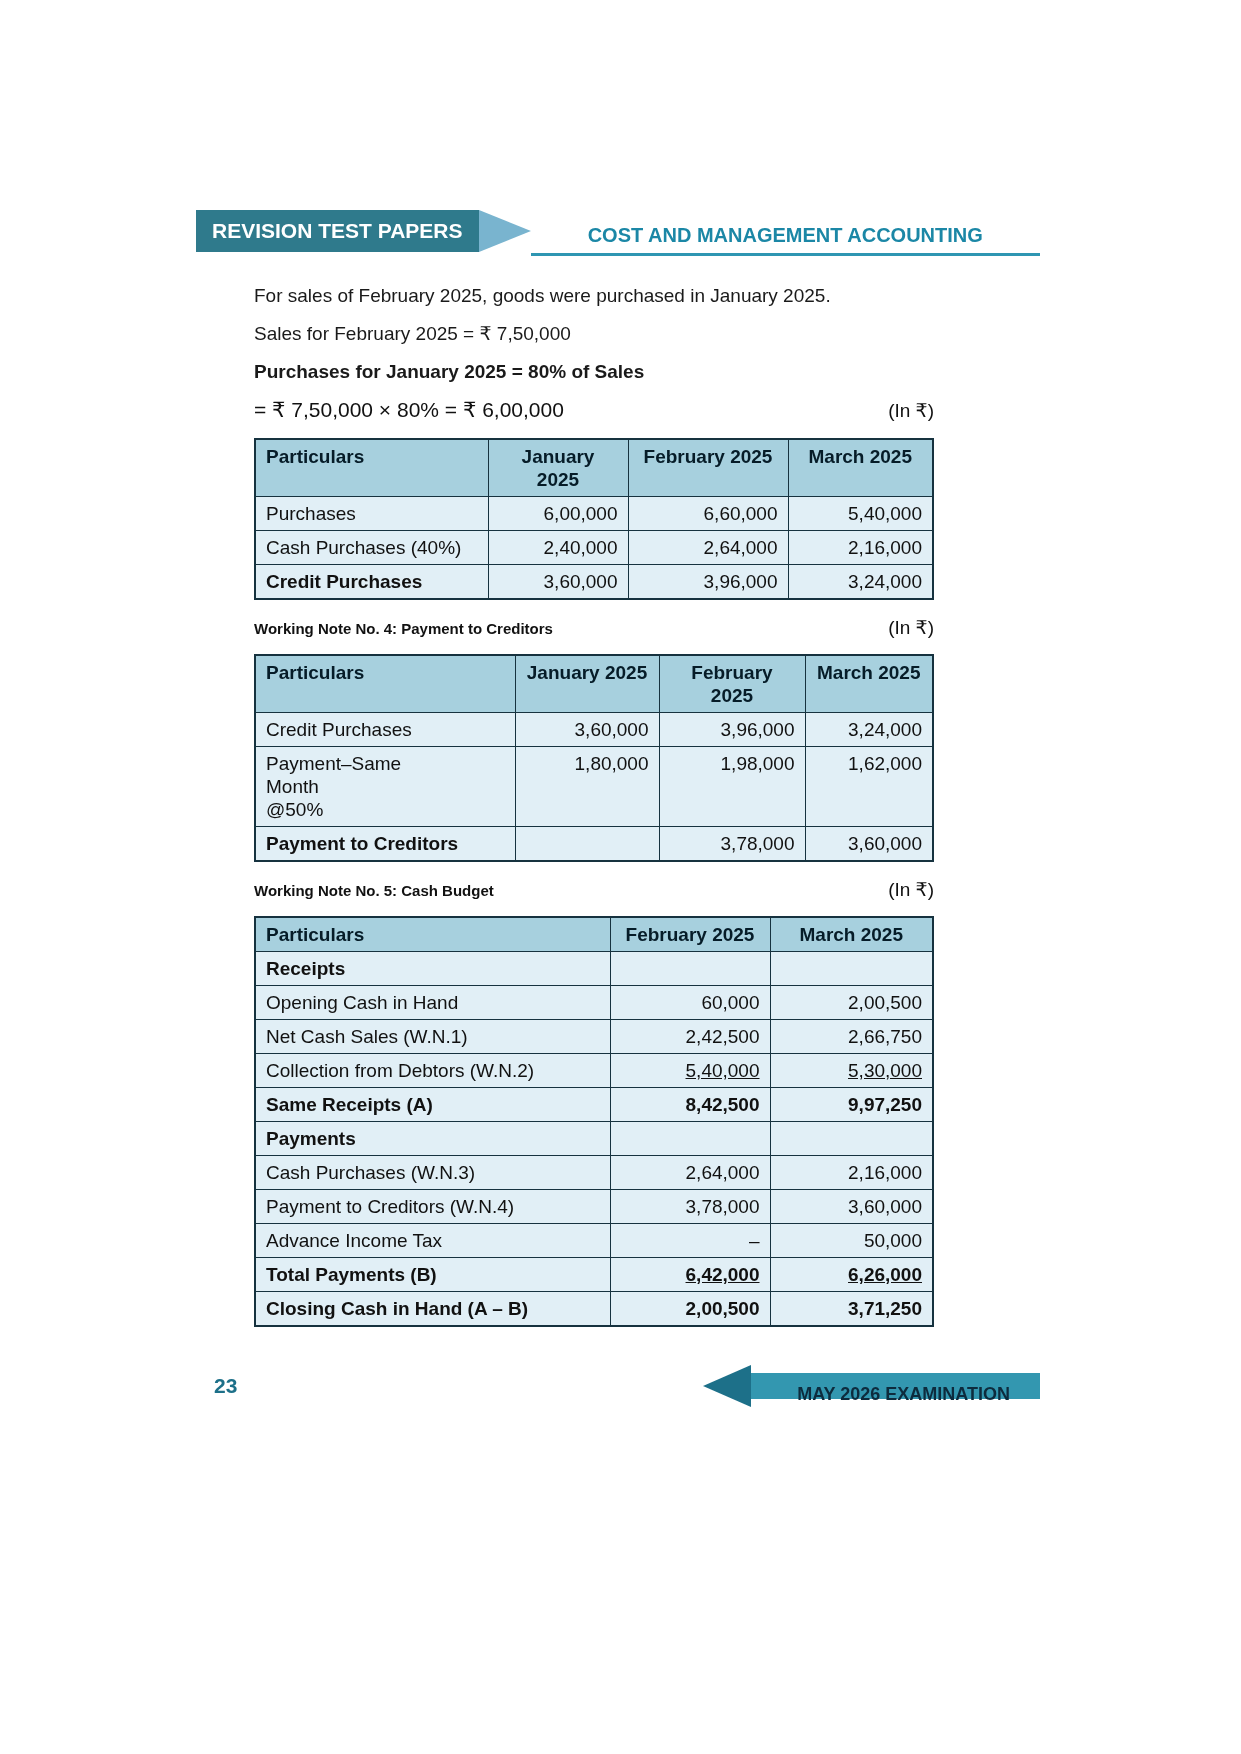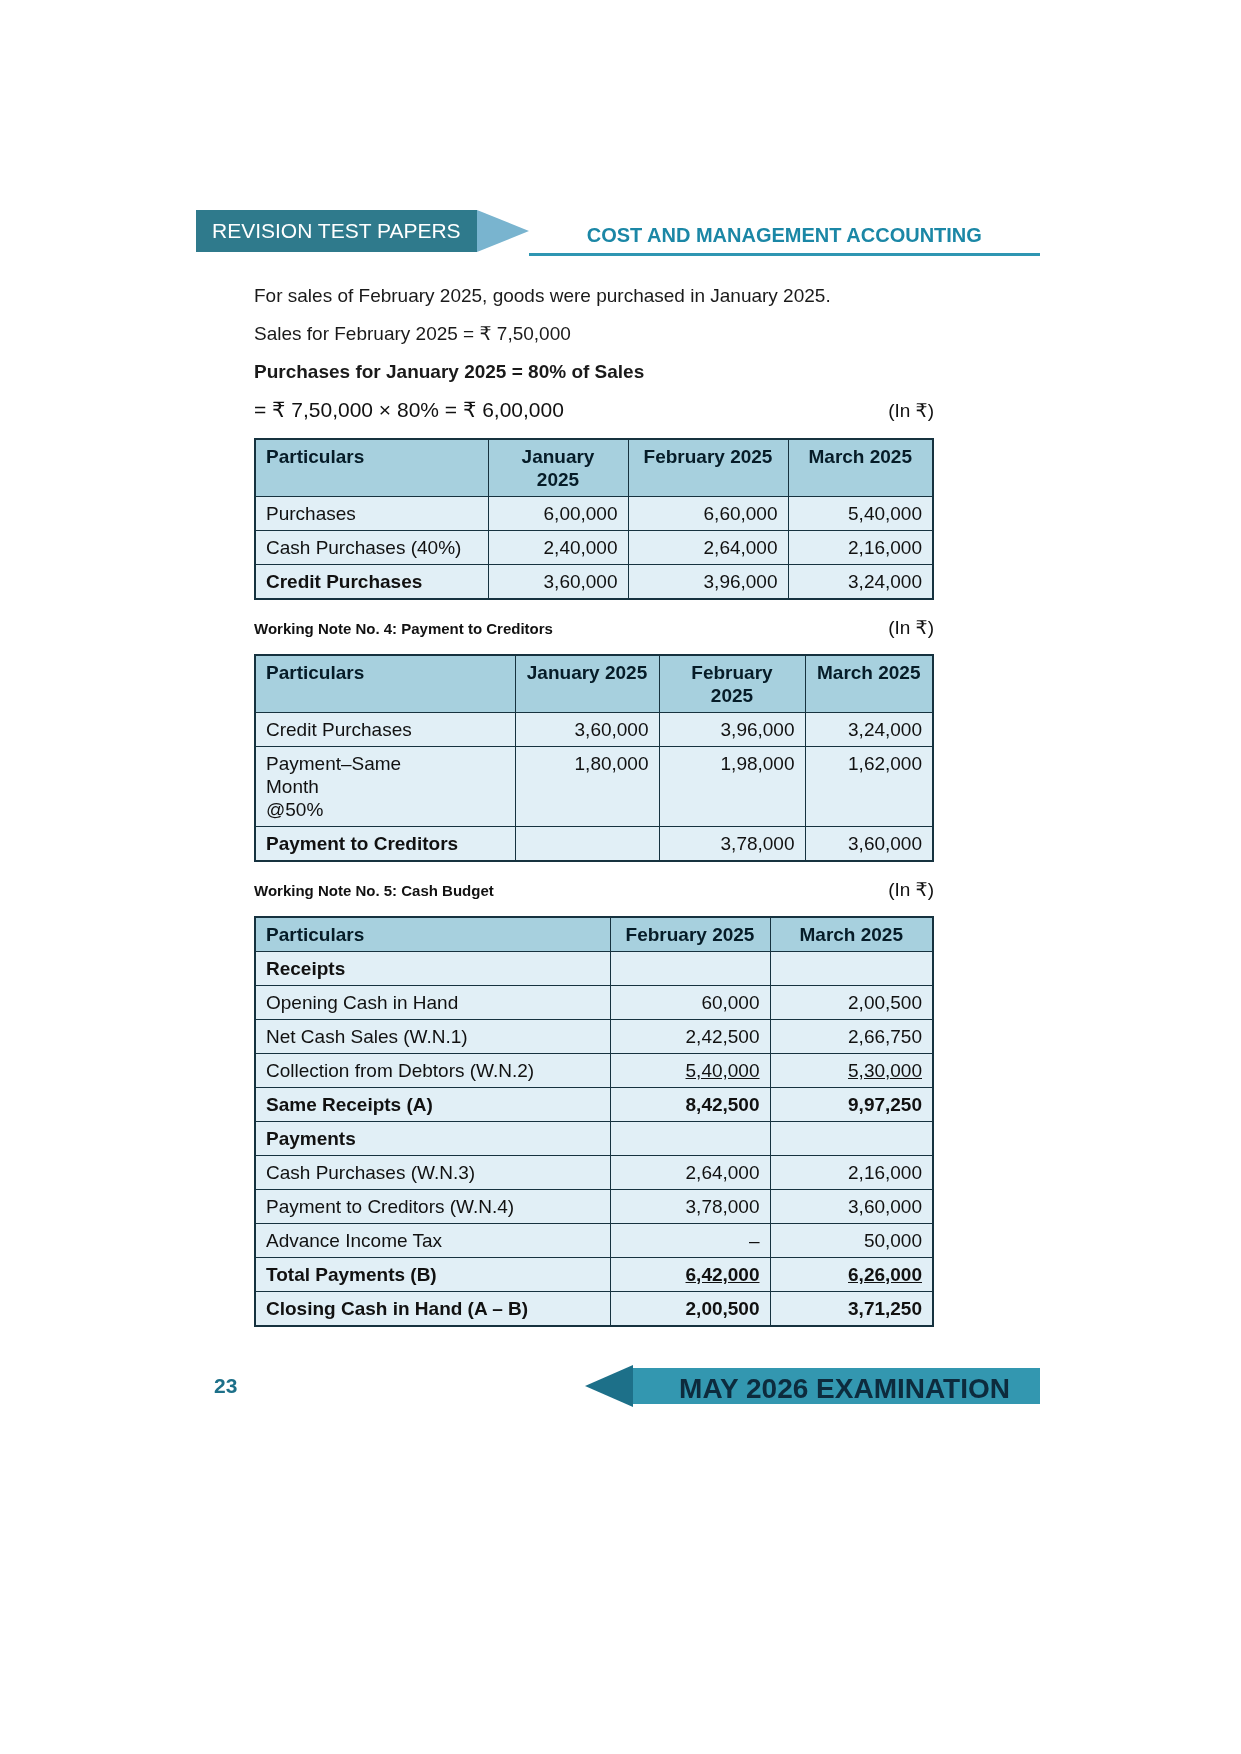--- a/index.html
+++ b/index.html
@@ -20,21 +20,21 @@
   .page{
     width:1241px;height:1754px;background:#ffffff;position:relative;
     margin:0 auto;overflow:hidden;color:#111;
   }
   
   .header-row{
     margin:210px 0 0 196px;width:844px;height:46px;
     display:flex;align-items:flex-start;
   }
   .banner-box{
-    background:var(--c-banner-bg);color:#fff;font-weight:normal;font-size:21px;
+    background:var(--c-banner-bg);color:#fff;font-weight:bold;font-size:21px;
     height:42px;line-height:42px;padding:0 16px;white-space:nowrap;
   }
   .banner-arrow{
     width:0;height:0;border-top:21px solid transparent;border-bottom:21px solid transparent;
     border-left:52px solid var(--c-banner-arrow);
   }
   .subject-wrap{
     flex:1;height:46px;display:flex;align-items:flex-end;justify-content:center;
     border-bottom:3px solid var(--c-subject-line);padding-bottom:6px;
   }
@@ -72,22 +72,22 @@
   .footer-row{
     margin:38px 16px 0 196px;width:844px;display:flex;align-items:center;justify-content:space-between;text-align:right;
   }
   .page-num{color:var(--c-page-num);font-weight:bold;font-size:21px;padding-left:18px;}
   .footer-banner{display:flex;align-items:center;}
   .footer-arrow{
     width:0;height:0;border-top:21px solid transparent;border-bottom:21px solid transparent;
     border-right:48px solid var(--c-footer-arrow);
   }
   .footer-box{
-    background:var(--c-footer-bg);color:var(--c-footer-text);font-weight:bold;font-size:28px;
-    height:36px;line-height:42px;padding:0 30px 0 46px;white-space:nowrap;
+    background:var(--c-footer-bg);color:var(--c-footer-text);font-weight:bold;font-size:18px;
+    height:26px;line-height:42px;padding:0 30px 0 46px;white-space:nowrap;
   }
 </style>
 </head>
 <body>
 
 <div class="page">
 
   <div class="header-row">
     <div class="banner-box">REVISION TEST PAPERS</div>
     <div class="banner-arrow"></div>

